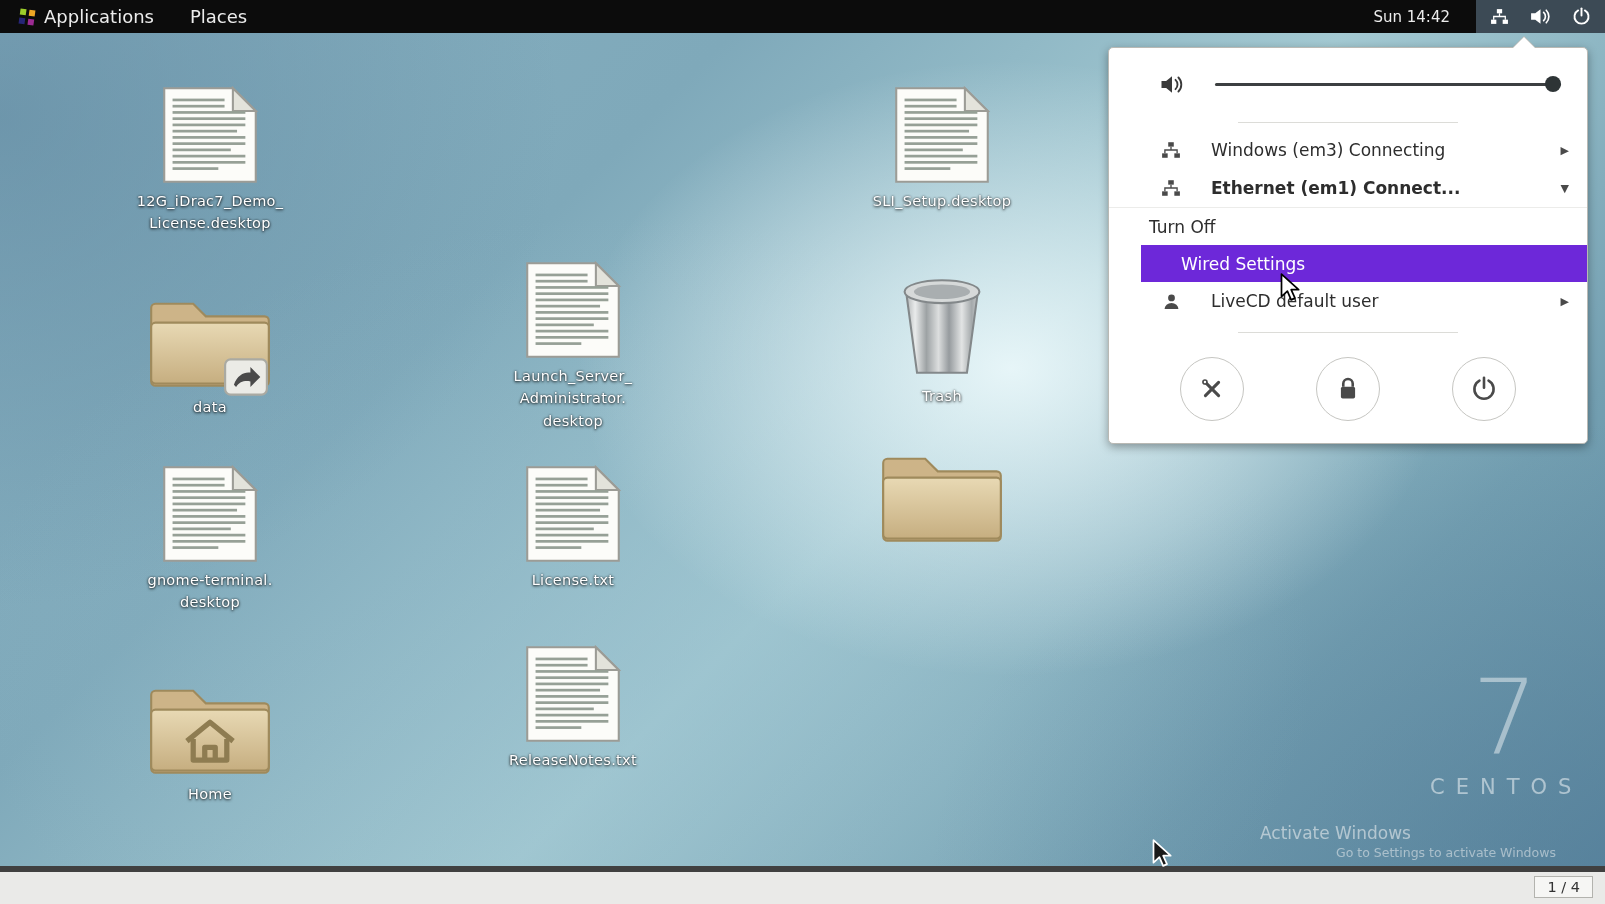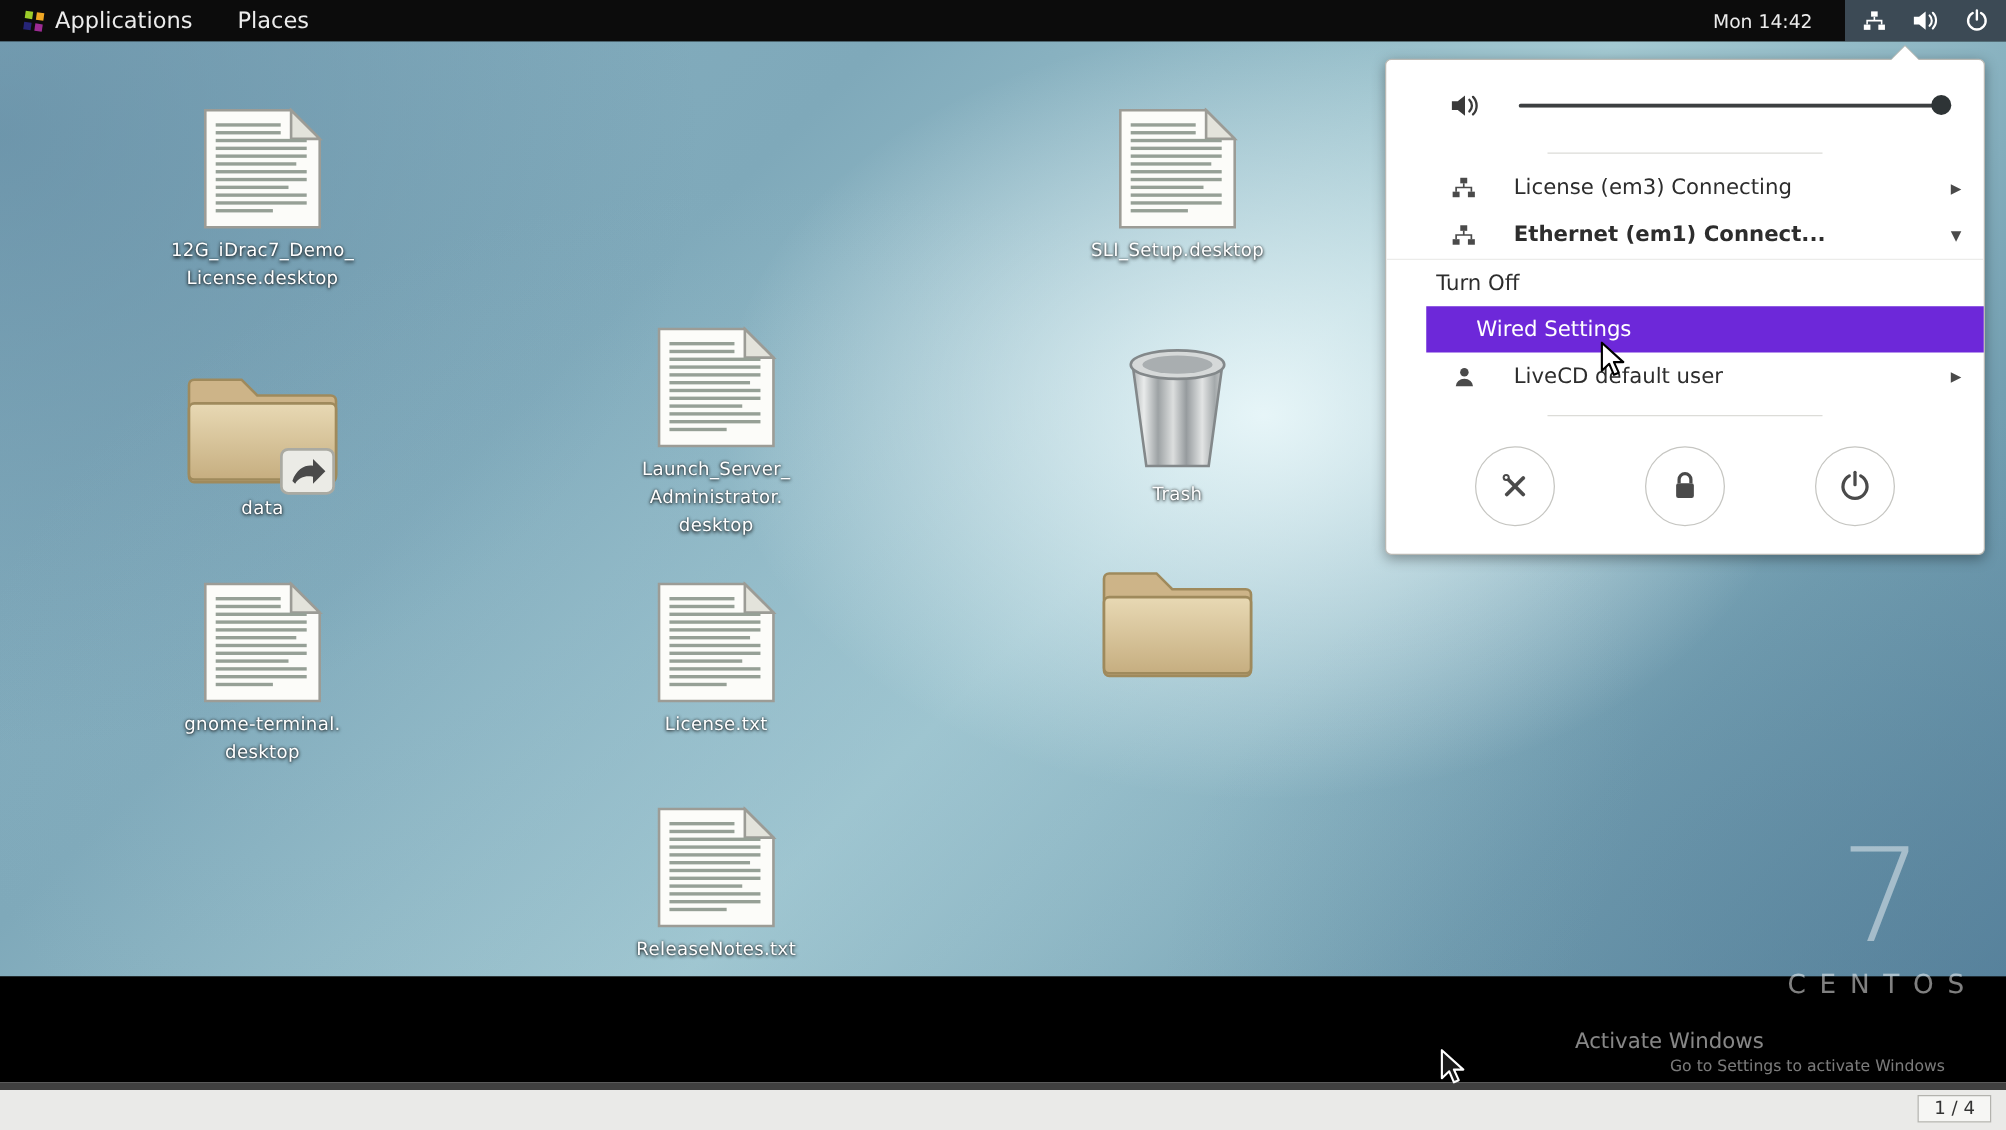--- a/index.html
+++ b/index.html
@@ -12,21 +12,21 @@
   .tb-left{display:flex;align-items:center;height:100%;}
   .tb-item{display:flex;align-items:center;gap:8px;height:100%;padding:0 18px;
     color:#ececec;font-size:18px;cursor:default;}
   .tb-right{display:flex;align-items:center;height:100%;}
   .tb-clock{color:#ececec;font-size:15px;padding:0 26px;}
   .tb-tray{display:flex;align-items:center;height:100%;padding:0 14px;gap:20px;
     background:rgba(120,150,175,0.45);}
   .tb-tray svg{display:block;}
 
   
-  .desktop{position:absolute;left:0;top:33px;width:1605px;height:748px;
+  .desktop{position:absolute;left:0;top:33px;width:1605px;height:839px;
     background:
       radial-gradient(ellipse 620px 440px at 63% 40%, rgba(238,250,252,0.9), rgba(238,250,252,0) 70%),
       radial-gradient(ellipse 900px 600px at 40% 75%, rgba(150,190,205,0.45), rgba(150,190,205,0) 75%),
       radial-gradient(ellipse 800px 700px at 0% 10%, rgba(90,130,155,0.55), rgba(90,130,155,0) 70%),
       radial-gradient(ellipse 900px 600px at 100% 100%, rgba(80,120,150,0.5), rgba(80,120,150,0) 75%),
       linear-gradient(135deg,#86afc0 0%,#7fa9ba 30%,#a3c9d2 55%,#739fb1 80%,#5f8ca2 100%);}
 
   
   .dicon{position:absolute;width:180px;display:flex;flex-direction:column;align-items:center;}
   .dicon .ic{display:block;}
@@ -200,21 +200,21 @@
         <svg width="18" height="18">
             <use href="#sym-logo"></use>
           </svg>
         <span>Applications</span>
       </div>
       <div class="tb-item">
         <span>Places</span>
       </div>
     </div>
     <div class="tb-right">
-      <div class="tb-clock">Mon 14:42</div>
+      <div class="tb-clock">Sun 14:42</div>
       <div class="tb-tray">
         <svg width="19" height="17" style="color:#fff">
             <use href="#sym-network"></use>
           </svg>
         <svg width="23" height="19" style="color:#fff">
             <use href="#sym-speaker"></use>
           </svg>
         <svg width="19" height="19" style="color:#fff">
             <use href="#sym-power"></use>
           </svg>
@@ -280,20 +280,29 @@
         </svg>
       <div class="dlabel">License.txt</div>
     </div>
 
     <div class="dicon" style="left:852px;top:413px">
       <svg class="ic" width="126" height="99">
           <use href="#sym-folder"></use>
         </svg>
     </div>
 
+    <div class="dicon" style="left:120px;top:645px">
+      <svg class="ic" width="126" height="99">
+          <use href="#sym-folder"></use>
+        </svg>
+      <svg class="emblem" style="left:27px;top:0" width="126" height="99">
+          <use href="#sym-house"></use>
+        </svg>
+      <div class="dlabel">Home</div>
+    </div>
 
     <div class="dicon" style="left:483px;top:612px">
       <svg class="ic" width="104" height="98">
           <use href="#sym-doc"></use>
         </svg>
       <div class="dlabel">ReleaseNotes.txt</div>
     </div>
 
     <div class="wm-seven">7</div>
     <div class="wm-brand">CENTOS</div>
@@ -316,21 +325,21 @@
     </div>
 
     <div class="sep-short"></div>
 
     <div class="menu-row">
       <span class="mr-icon">
           <svg width="20" height="18" style="color:#4a4a4a">
             <use href="#sym-network"></use>
           </svg>
         </span>
-      <span class="mr-label">License (em3) Connecting</span>
+      <span class="mr-label">Windows (em3) Connecting</span>
       <span class="mr-chevron">▶</span>
     </div>
 
     <div class="menu-row">
       <span class="mr-icon">
           <svg width="20" height="18" style="color:#4a4a4a">
             <use href="#sym-network"></use>
           </svg>
         </span>
       <span class="mr-label bold">Ethernet (em1) Connect...</span>

